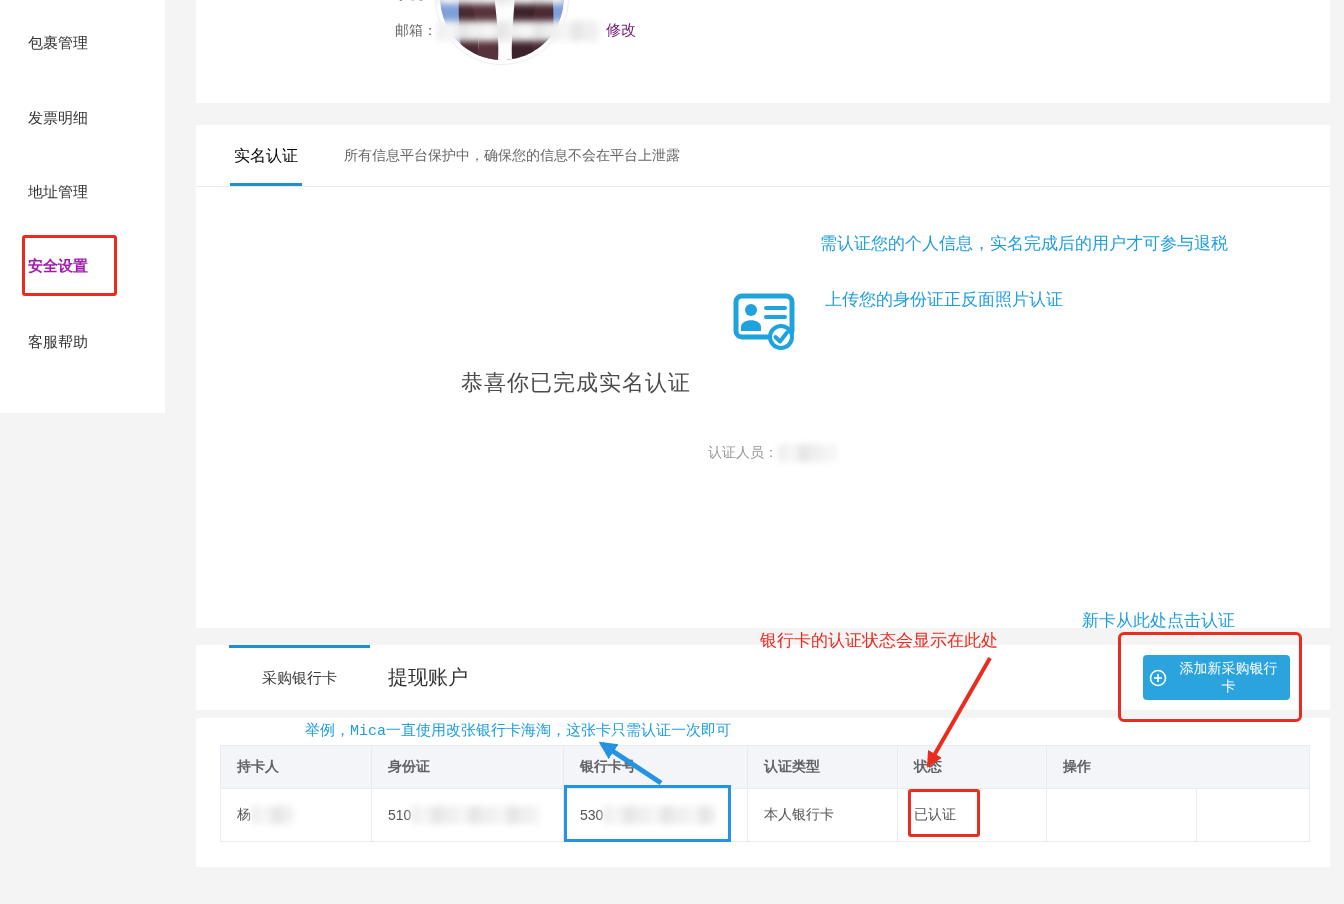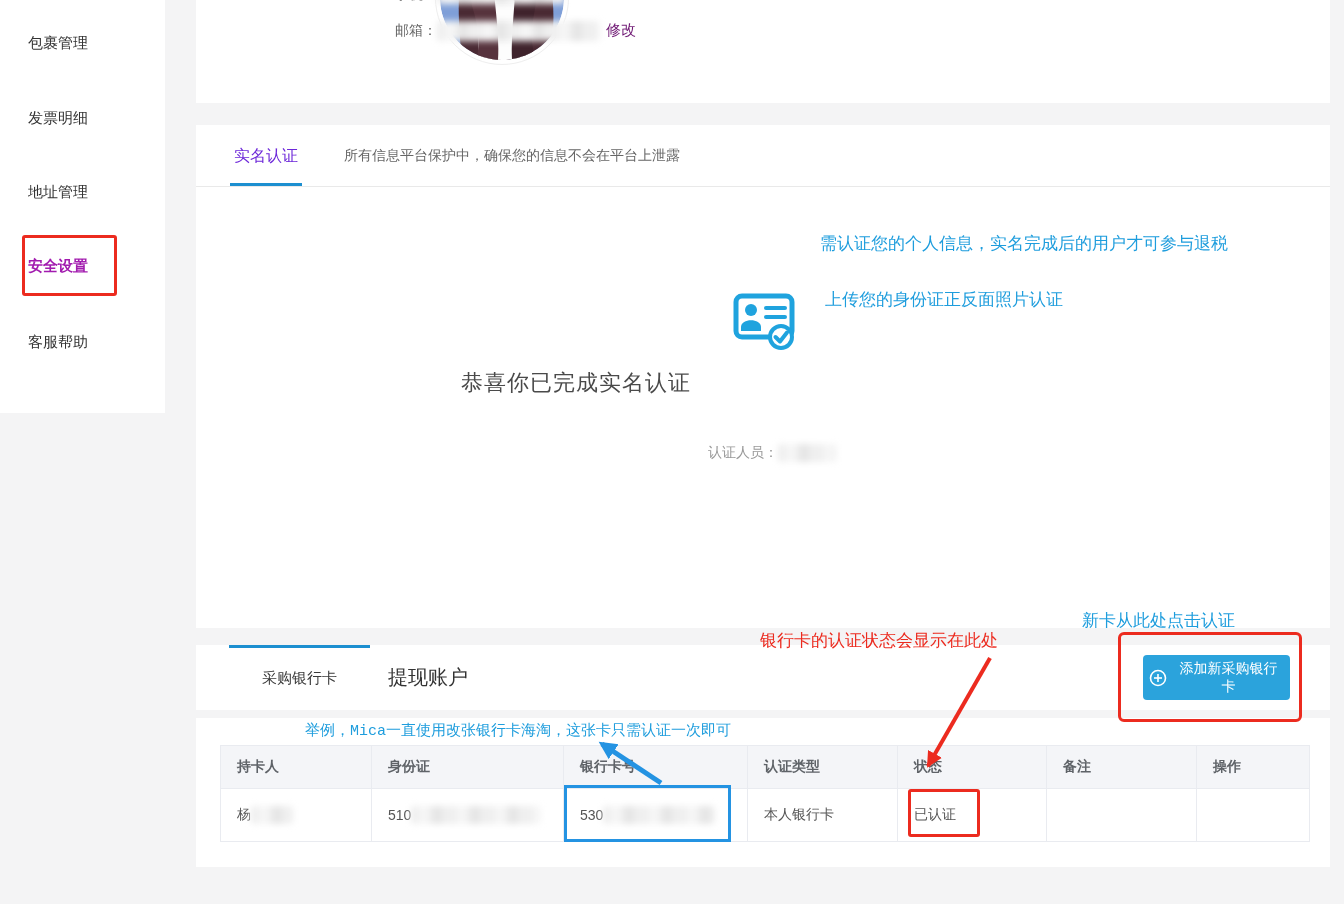--- a/index.html
+++ b/index.html
@@ -42,21 +42,21 @@
   }
   .link { color:#701a75; cursor:pointer; }
   
   .panel-realname { top:125px; height:503px; }
   .rn-tabbar {
     position:absolute; left:0; top:0; width:100%; height:62px;
     border-bottom:1px solid #e9e9e9;
   }
   .rn-tab {
     position:absolute; left:34px; top:0; width:72px; height:61px;
-    line-height:61px; text-align:center; font-size:16px; color:#6d28d9; cursor:pointer;
+    line-height:61px; text-align:center; font-size:16px; color:#000000; cursor:pointer;
   }
   .rn-underline {
     position:absolute; left:34px; top:58px; width:72px; height:3px; background:#1c8fd0;
   }
   .rn-subtitle {
     position:absolute; left:148px; top:0; height:61px; line-height:61px;
     font-size:14px; color:#666;
   }
   .ann-blue { position:absolute; color:#1e9ddd; font-size:17px; white-space:nowrap; }
   .ann-red  { position:absolute; color:#ec2b1f; font-size:17px; white-space:nowrap; z-index:20; }
@@ -187,21 +187,20 @@
 </div>
 
 <div class="panel panel-table">
   <div class="tbl">
     <div class="tbl-row tbl-head">
       <div class="cell c1">持卡人</div>
       <div class="cell c2">身份证</div>
       <div class="cell c3">银行卡号</div>
       <div class="cell c4">认证类型</div>
       <div class="cell c5">状态</div>
-      <div class="cell c6">备注</div>
       <div class="cell c7">操作</div>
     </div>
     <div class="tbl-row tbl-body">
       <div class="cell c1">
         <span>杨</span>
           <span class="blur-chip" style="width:42px;height:18px"></span>
       </div>
       <div class="cell c2">
         <span>510</span>
           <span class="blur-chip" style="width:130px;height:18px"></span>

